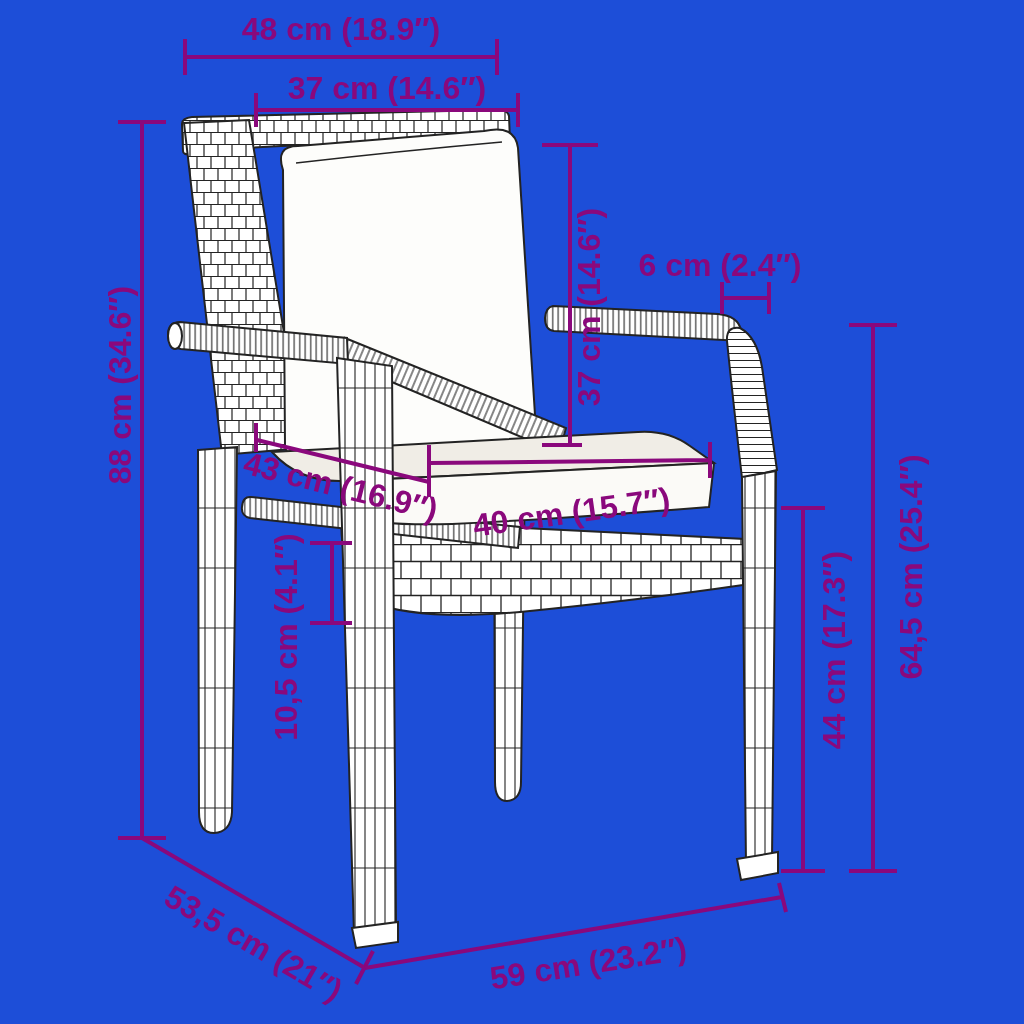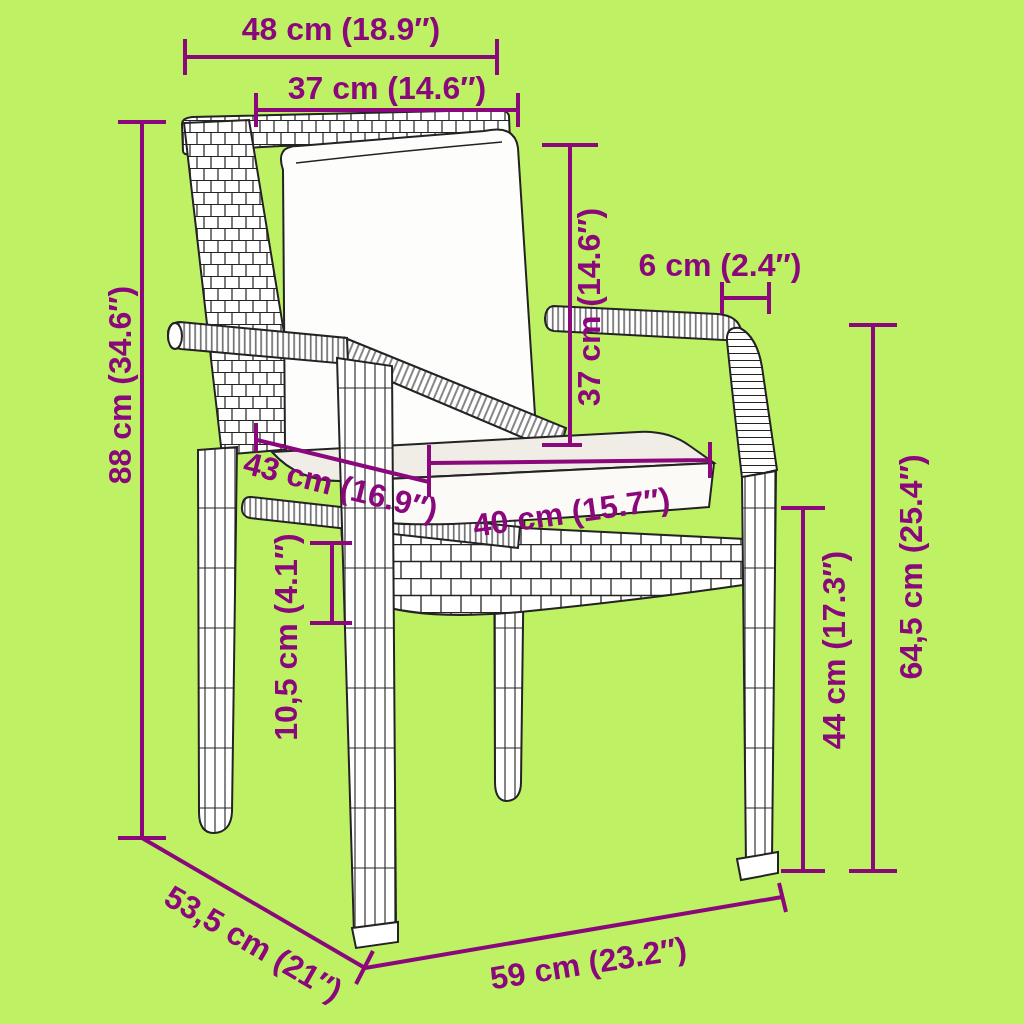--- a/index.html
+++ b/index.html
@@ -1,16 +1,16 @@
 <!DOCTYPE html>
 <html><head>
 <meta charset="utf-8">
 <style>
   html,body{margin:0;padding:0;background:#ffffff;}
-  .stage{position:relative;width:1024px;height:1024px;background:#bef264;overflow:hidden;
+  .stage{position:relative;width:1024px;height:1024px;background:#1d4ed8;overflow:hidden;
          font-family:"Liberation Sans",sans-serif;}
   svg{display:block;}
   .dim-line{stroke:#8a087c;stroke-width:4;fill:none;stroke-linecap:butt;}
   .dim-label{font-family:"Liberation Sans",sans-serif;font-weight:700;font-size:32px;
              fill:#8a087c;letter-spacing:0px;}
   .sketch{stroke:#232323;stroke-width:2;}
   .thin{stroke:#232323;stroke-width:1.4;fill:none;}
 </style>
 </head>
 <body>

